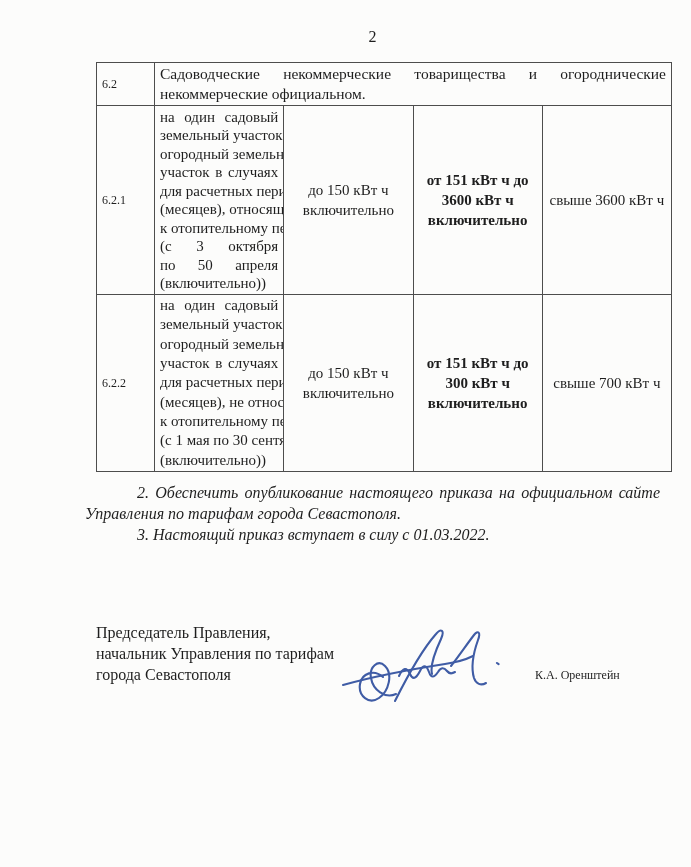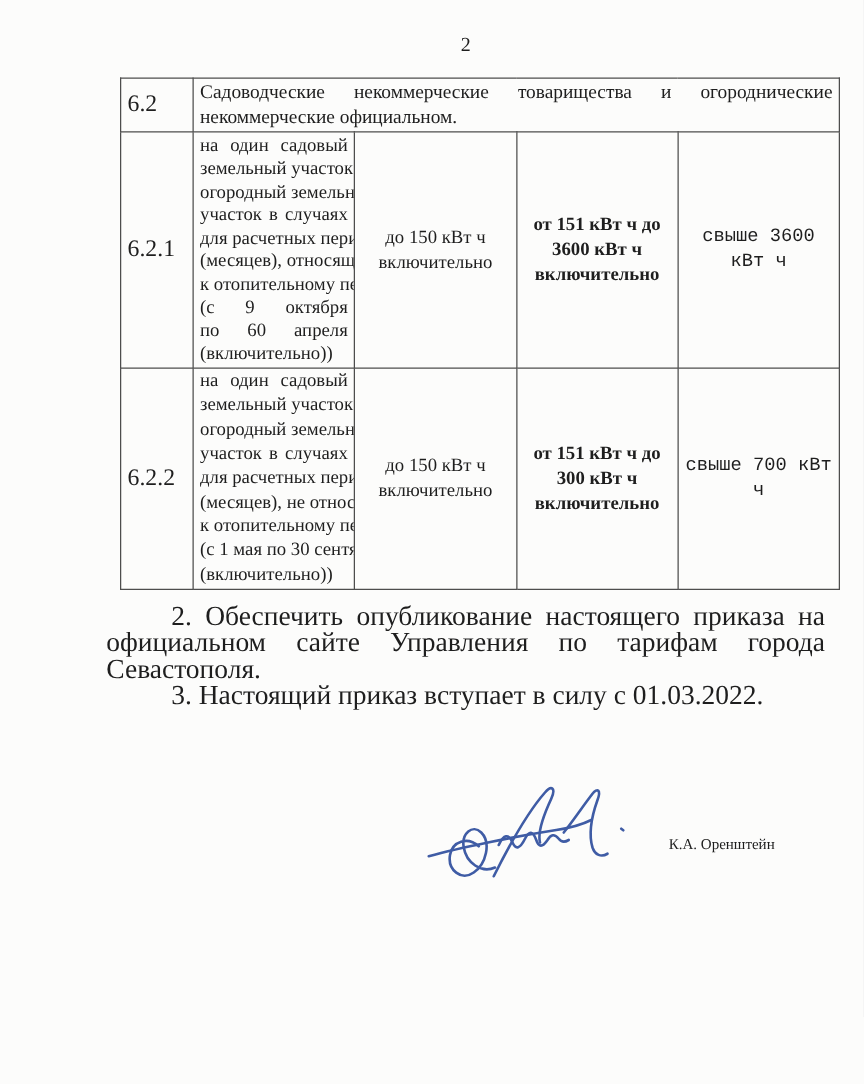--- a/index.html
+++ b/index.html
@@ -32,37 +32,38 @@
     vertical-align:middle;
     overflow:hidden;
   }
   tr.r-head{height:42px;}
   tr.r-621{height:189px;}
   tr.r-622{height:177px;}
   td.col-num{width:47px;}
   td.col-desc{width:214px;}
   td.col-t1{width:110px;}
   td.col-t2{width:121px;font-weight:bold;}
-  td.col-t3{width:84px;font-family:Liberation Mono, monospace;}
-  td.num-cell{vertical-align:middle;padding-left:6px;font-size:19px;}
+  td.col-t3{width:84px;}
+  td.num-cell{vertical-align:middle;padding-left:6px;font-size:12px;}
   td.desc-cell{vertical-align:top;padding-top:2px;}
   td.tier-cell{text-align:center;line-height:20px;font-size:15px;}
   .jline{
     text-align:justify;
     text-align-last:justify;
     white-space:nowrap;
   }
   .jline:last-child{text-align-last:left;}
   tr.r-head .jline{line-height:20px;font-size:15.5px;}
   tr.r-621 .jline{line-height:18.5px;}
   tr.r-622 .jline{line-height:19.3px;}
   .body-text{
     position:absolute;top:482px;left:85px;width:575px;
-    font-size:22px;line-height:21px;
+    font-size:16px;line-height:21px;
     text-align:justify;
+    font-style:italic;
   }
   .body-text p{margin:0;text-indent:52px;}
   .sign-block-left{
     position:absolute;top:622px;left:96px;width:280px;
     font-size:16px;line-height:21px;
   }
   .sign-name{
     position:absolute;top:668px;left:535px;width:130px;
     font-size:12px;
   }
@@ -95,22 +96,22 @@
     <tr class="r-621">
       <td class="col-num num-cell">6.2.1</td>
       <td class="col-desc desc-cell">
             <div class="jline">на один садовый</div>
             <div class="jline">земельный участок или</div>
             <div class="jline">огородный земельный</div>
             <div class="jline">участок в случаях</div>
             <div class="jline">для расчетных периодов</div>
             <div class="jline">(месяцев), относящихся</div>
             <div class="jline">к отопительному периоду</div>
-            <div class="jline">(с 9 октября</div>
-            <div class="jline">по 60 апреля</div>
+            <div class="jline">(с 3 октября</div>
+            <div class="jline">по 50 апреля</div>
             <div class="jline">(включительно))</div>
           </td>
       <td class="col-t1 tier-cell">до 150 кВт ч включительно</td>
       <td class="col-t2 tier-cell">от 151 кВт ч до 3600 кВт ч включительно</td>
       <td class="col-t3 tier-cell">свыше 3600 кВт ч</td>
     </tr>
     <tr class="r-622">
       <td class="col-num num-cell">6.2.2</td>
       <td class="col-desc desc-cell">
             <div class="jline">на один садовый</div>
@@ -128,20 +129,25 @@
       <td class="col-t3 tier-cell">свыше 700 кВт ч</td>
     </tr>
   </tbody>
     </table>
 
   <div class="body-text">
     <p>2. Обеспечить опубликование настоящего приказа на официальном сайте Управления по тарифам города Севастополя.</p>
     <p>3. Настоящий приказ вступает в силу с 01.03.2022.</p>
   </div>
 
+  <div class="sign-block-left">
+    <div>Председатель Правления,</div>
+    <div>начальник Управления по тарифам</div>
+    <div>города Севастополя</div>
+  </div>
 
   <svg class="signature-svg" viewBox="0 0 172 108" xmlns="http://www.w3.org/2000/svg">
     <g stroke="#2f4f9e" stroke-width="2.1" opacity="0.92">
 
       <path d="M 10 79 C 35 72, 80 63, 112 58 C 122 56.5, 132 54, 140 50"></path>
 
       <path d="M 50 71 C 41 63, 29 67, 27 78 C 25 90, 36 99, 46 92 C 56 85, 60 68, 52 60 C 45 53, 36 61, 38 72 C 40 84, 52 93, 63 88"></path>
 
       <path d="M 62 95 C 72 75, 88 45, 103 28 C 108 22, 112 24, 108 33 C 101 48, 97 60, 99 68"></path>
 

